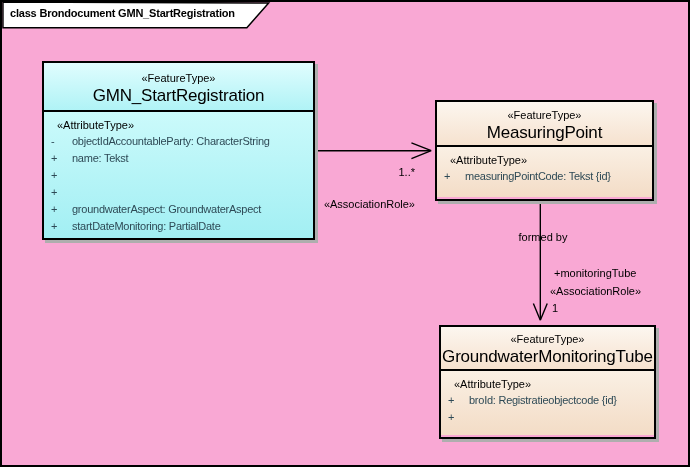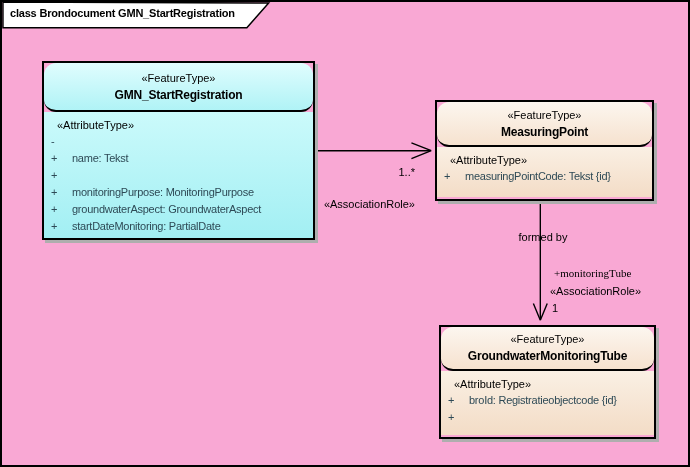--- a/index.html
+++ b/index.html
@@ -18,30 +18,29 @@
 
   
   .uml-class {
     position:absolute; box-sizing:border-box; border:2px solid #000;
     box-shadow:3px 3px 0 #aeaeae;
   }
   .uml-header {
     box-sizing:border-box; border-bottom:2px solid #000;
     display:flex; flex-direction:column; align-items:center; justify-content:center;
     gap:5px;
-    border-radius:12px;
   }
   .uml-attrs { box-sizing:border-box; }
   .cyan .uml-header { background:linear-gradient(#e0fdfe,#b0f3f6); }
   .cyan .uml-attrs  { background:linear-gradient(#cbfafb,#a2eff3); }
   .peach .uml-header { background:linear-gradient(#fcf6ef,#f6e2cf); }
   .peach .uml-attrs  { background:linear-gradient(#faf0e4,#f3dcc6); }
 
   .stereotype { font-size:11px; line-height:12px; }
-  .class-name { font-size:12px; font-weight:bold; line-height:13px; letter-spacing:-0.2px; white-space:nowrap; }
+  .class-name { font-size:17px; font-weight:normal; line-height:13px; letter-spacing:-0.2px; white-space:nowrap; }
   .attr-header { font-size:11px; padding:7px 10px 2px 13px; color:#000; }
   .attr-row {
     display:flex; height:17px; line-height:17px; font-size:11px;
     color:#2e4a56; letter-spacing:-0.25px; white-space:nowrap;
   }
   .attr-row .vis { flex:0 0 21px; padding-left:7px; box-sizing:content-box; }
 
   
   .conn-label { position:absolute; font-size:11px; line-height:14px; white-space:nowrap; }
   .right-align { width:118px; text-align:right; }
@@ -71,31 +70,31 @@
 
   <div class="uml-class cyan" style="left:40px; top:59px; width:273px; height:179px;">
     <div class="uml-header" style="height:49px;">
       <div class="stereotype">«FeatureType»</div>
       <div class="class-name">GMN_StartRegistration</div>
     </div>
     <div class="uml-attrs" style="height:126px;">
       <div class="attr-header">«AttributeType»</div>
       <div class="attr-row">
         <span class="vis">-</span>
+        <span>objectIdAccountableParty: CharacterString</span>
       </div>
       <div class="attr-row">
         <span class="vis">+</span>
         <span>name: Tekst</span>
       </div>
       <div class="attr-row">
         <span class="vis">+</span>
       </div>
       <div class="attr-row">
         <span class="vis">+</span>
-        <span>monitoringPurpose: MonitoringPurpose</span>
       </div>
       <div class="attr-row">
         <span class="vis">+</span>
         <span>groundwaterAspect: GroundwaterAspect</span>
       </div>
       <div class="attr-row">
         <span class="vis">+</span>
         <span>startDateMonitoring: PartialDate</span>
       </div>
     </div>
@@ -129,17 +128,17 @@
       <div class="attr-row">
         <span class="vis">+</span>
       </div>
     </div>
   </div>
 
   <div class="conn-label right-align" style="left:295px; top:163px;">1..*</div>
   <div class="conn-label right-align" style="left:295px; top:195px;">«AssociationRole»</div>
 
   <div class="conn-label center-align" style="left:505px; top:228px;">formed by</div>
-  <div class="conn-label" style="left:552px; top:264px;font-family:Liberation Serif, serif;">+monitoringTube</div>
+  <div class="conn-label" style="left:552px; top:264px;">+monitoringTube</div>
   <div class="conn-label" style="left:548px; top:282px;">«AssociationRole»</div>
   <div class="conn-label" style="left:550px; top:299px;">1</div>
 
 </div>
 
 </body></html>

